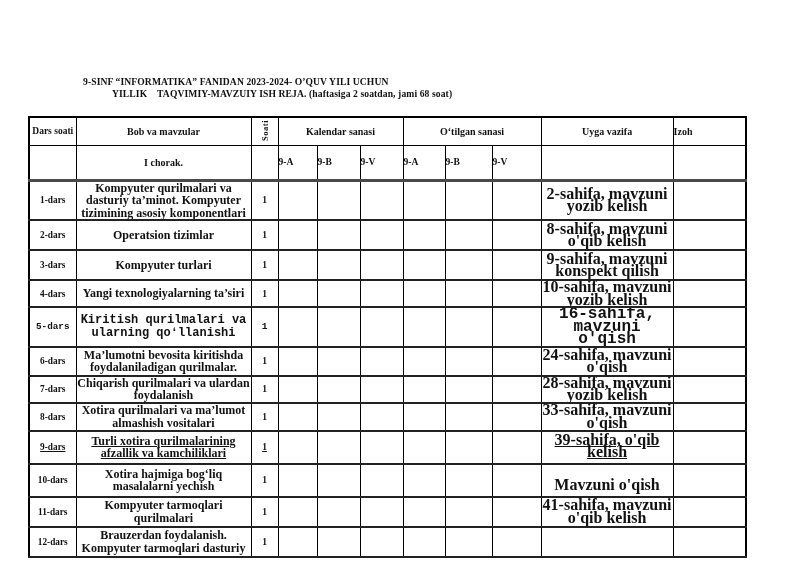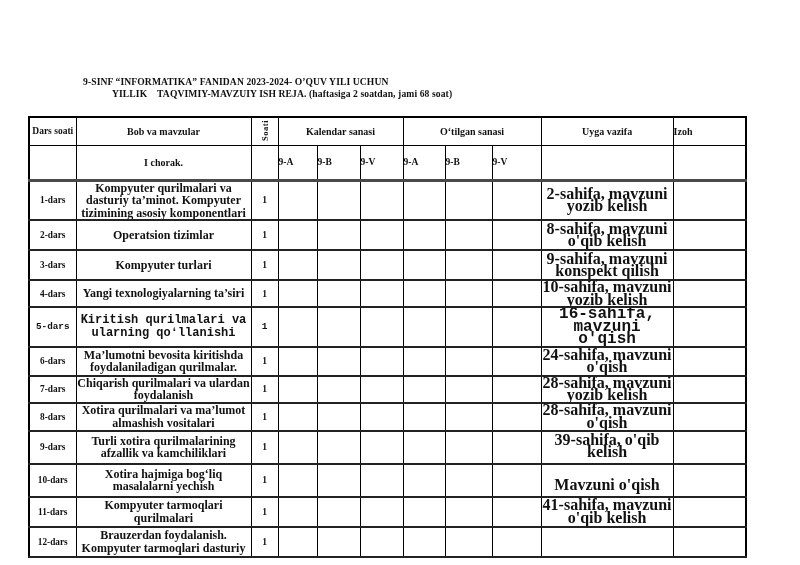--- a/index.html
+++ b/index.html
@@ -46,21 +46,21 @@
   .gl{border-left:2px solid #000;}
   
   tbody tr:nth-child(1){height:40px;}
   tbody tr:nth-child(2){height:30px;}
   tbody tr:nth-child(3){height:30px;}
   tbody tr:nth-child(4){height:27px;margin-left:8px;}
   tbody tr:nth-child(5){height:28px;font-family:Liberation Mono, monospace;}
   tbody tr:nth-child(6){height:29px;}
   tbody tr:nth-child(7){height:27px;}
   tbody tr:nth-child(8){height:28px;}
-  tbody tr:nth-child(9){height:33px;}
+  tbody tr:nth-child(9){height:33px;text-decoration:underline;}
   tbody tr:nth-child(10){height:33px;}
   tbody tr:nth-child(11){height:30px;}
   tbody tr:nth-child(12){height:30px;}
 </style>
 </head>
 <body>
 
 <div class="page">
 
   <div class="title-block">
@@ -201,21 +201,21 @@
         <tr>
           <td class="c-label">8-dars</td>
           <td class="c-topic">Xotira qurilmalari va ma’lumot almashish vositalari</td>
           <td class="c-hours">1</td>
           <td></td>
           <td></td>
           <td></td>
           <td class="gl"></td>
           <td></td>
           <td></td>
-          <td class="c-hw gl">28-sahifa, mavzuni o'qish</td>
+          <td class="c-hw gl">33-sahifa, mavzuni o'qish</td>
           <td></td>
         </tr>
         <tr>
           <td class="c-label">9-dars</td>
           <td class="c-topic">Turli xotira qurilmalarining afzallik va kamchiliklari</td>
           <td class="c-hours">1</td>
           <td></td>
           <td></td>
           <td></td>
           <td class="gl"></td>

